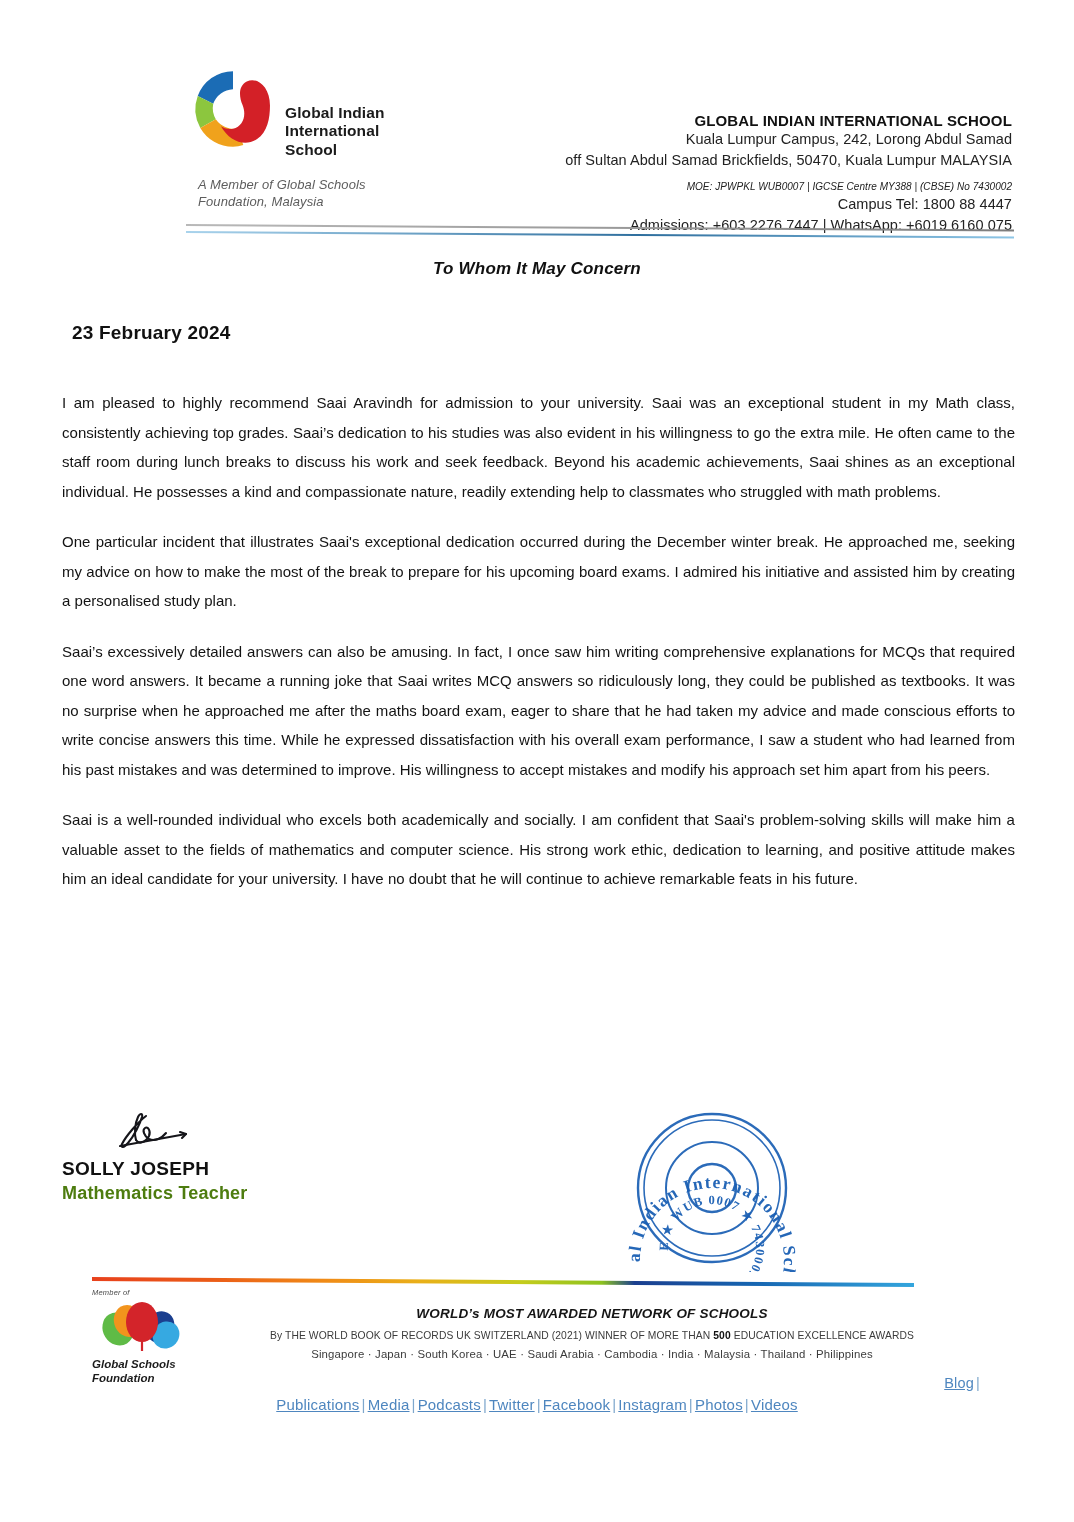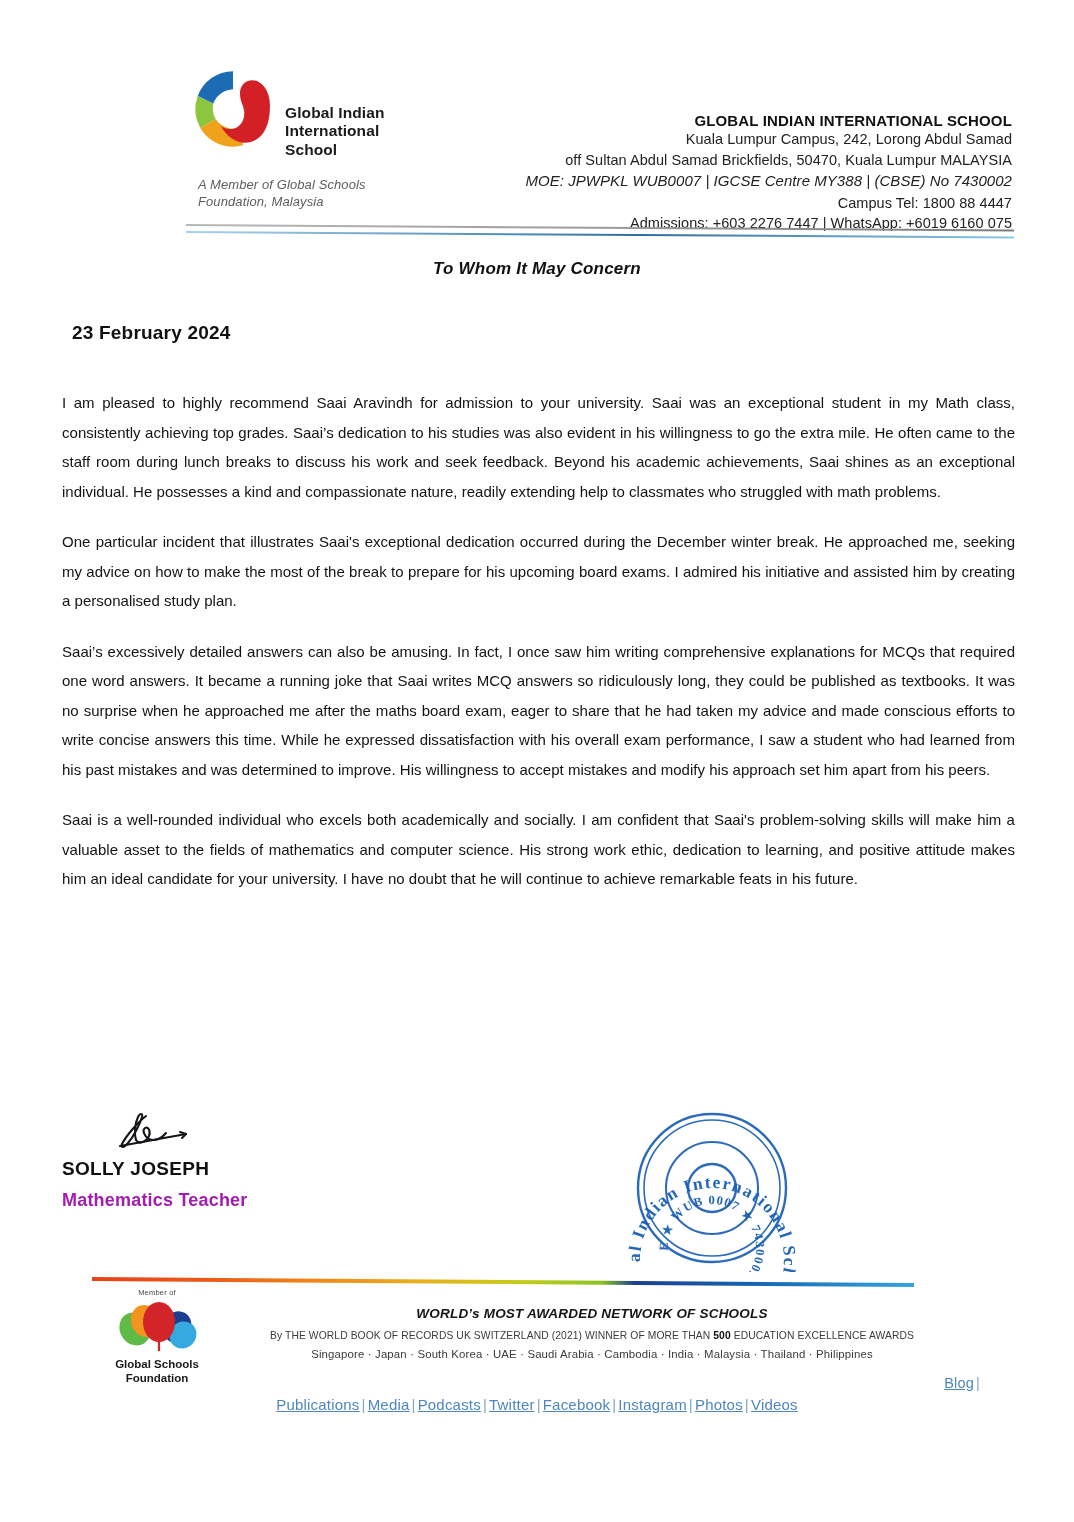--- a/index.html
+++ b/index.html
@@ -31,21 +31,21 @@
     font-size:13px; line-height:1.32; font-style:italic;
     color:#5d5d5d; letter-spacing:0.1px;
   }
 
   .addr-block {
     position:absolute; right:62px; top:112px;
     text-align:right; width:640px;
   }
   .addr-title { font-size:15px; font-weight:700; letter-spacing:0.15px; color:#111; }
   .addr-line { font-size:14.5px; color:#222; line-height:1.42; letter-spacing:0.05px; }
-  .addr-moe { font-size:15px; font-style:italic; color:#222; line-height:1.5; letter-spacing:0.05px; }
+  .addr-moe { font-size:10px; font-style:italic; color:#222; line-height:1.5; letter-spacing:0.05px;margin-top:9px; }
 
   .rule-gray {
     position:absolute; left:186px; top:224px; width:828px; height:2px;
     background:linear-gradient(to right,#b9b9b9,#7d7d7d);
     transform:rotate(0.38deg); transform-origin:left center;
   }
   .rule-blue {
     position:absolute; left:186px; top:231px; width:828px; height:2px;
     background:linear-gradient(to right,#a9d3ec,#2f6f9e 55%,#8ec6e6);
     transform:rotate(0.38deg); transform-origin:left center;
@@ -73,38 +73,38 @@
   .para:last-child { margin-bottom:0; }
 
   
   .sign-wrap { position:absolute; left:62px; top:1108px; width:330px; }
   .sign-svg { display:block; margin-left:40px; }
   .sign-name {
     font-size:19px; font-weight:700; color:#111;
     letter-spacing:0.3px; margin-top:2px;
   }
   .sign-role {
-    font-size:18px; font-weight:700; color:#a21caf;
-    letter-spacing:0.2px; margin-top:10px;
+    font-size:18px; font-weight:700; color:#4d7c0f;
+    letter-spacing:0.2px; margin-top:3px;
   }
 
   
   .stamp { position:absolute; left:612px; top:1112px; width:200px; height:160px; }
   .stamp svg { display:block; }
 
   
   .foot-bar {
     position:absolute; left:92px; top:1277px; width:822px; height:4px;
     background:linear-gradient(to right,
       #e8411c 0%, #ea5a18 14%, #f08a17 28%, #e9b019 40%,
       #c5cc1c 52%, #8dc21f 62%, #1b3f8f 66%, #1664b0 80%, #33a5dd 100%);
     transform:rotate(0.42deg); transform-origin:left center;
   }
 
-  .gsf-logo { position:absolute; left:92px; top:1288px; width:130px; text-align:center; }
+  .gsf-logo { position:absolute; left:92px; top:1288px; width:130px; text-align:left;font-style:italic; }
   .gsf-member { font-size:7.5px; color:#4a4a4a; letter-spacing:0.2px; }
   .gsf-name {
     font-size:11.5px; font-weight:700; color:#1b1b1b;
     line-height:1.18; margin-top:1px;
   }
 
   .awards { position:absolute; left:252px; top:1306px; width:680px; text-align:center; }
   .awards-title {
     font-size:13.5px; font-weight:700; font-style:italic;
     color:#151515; letter-spacing:0.2px;

